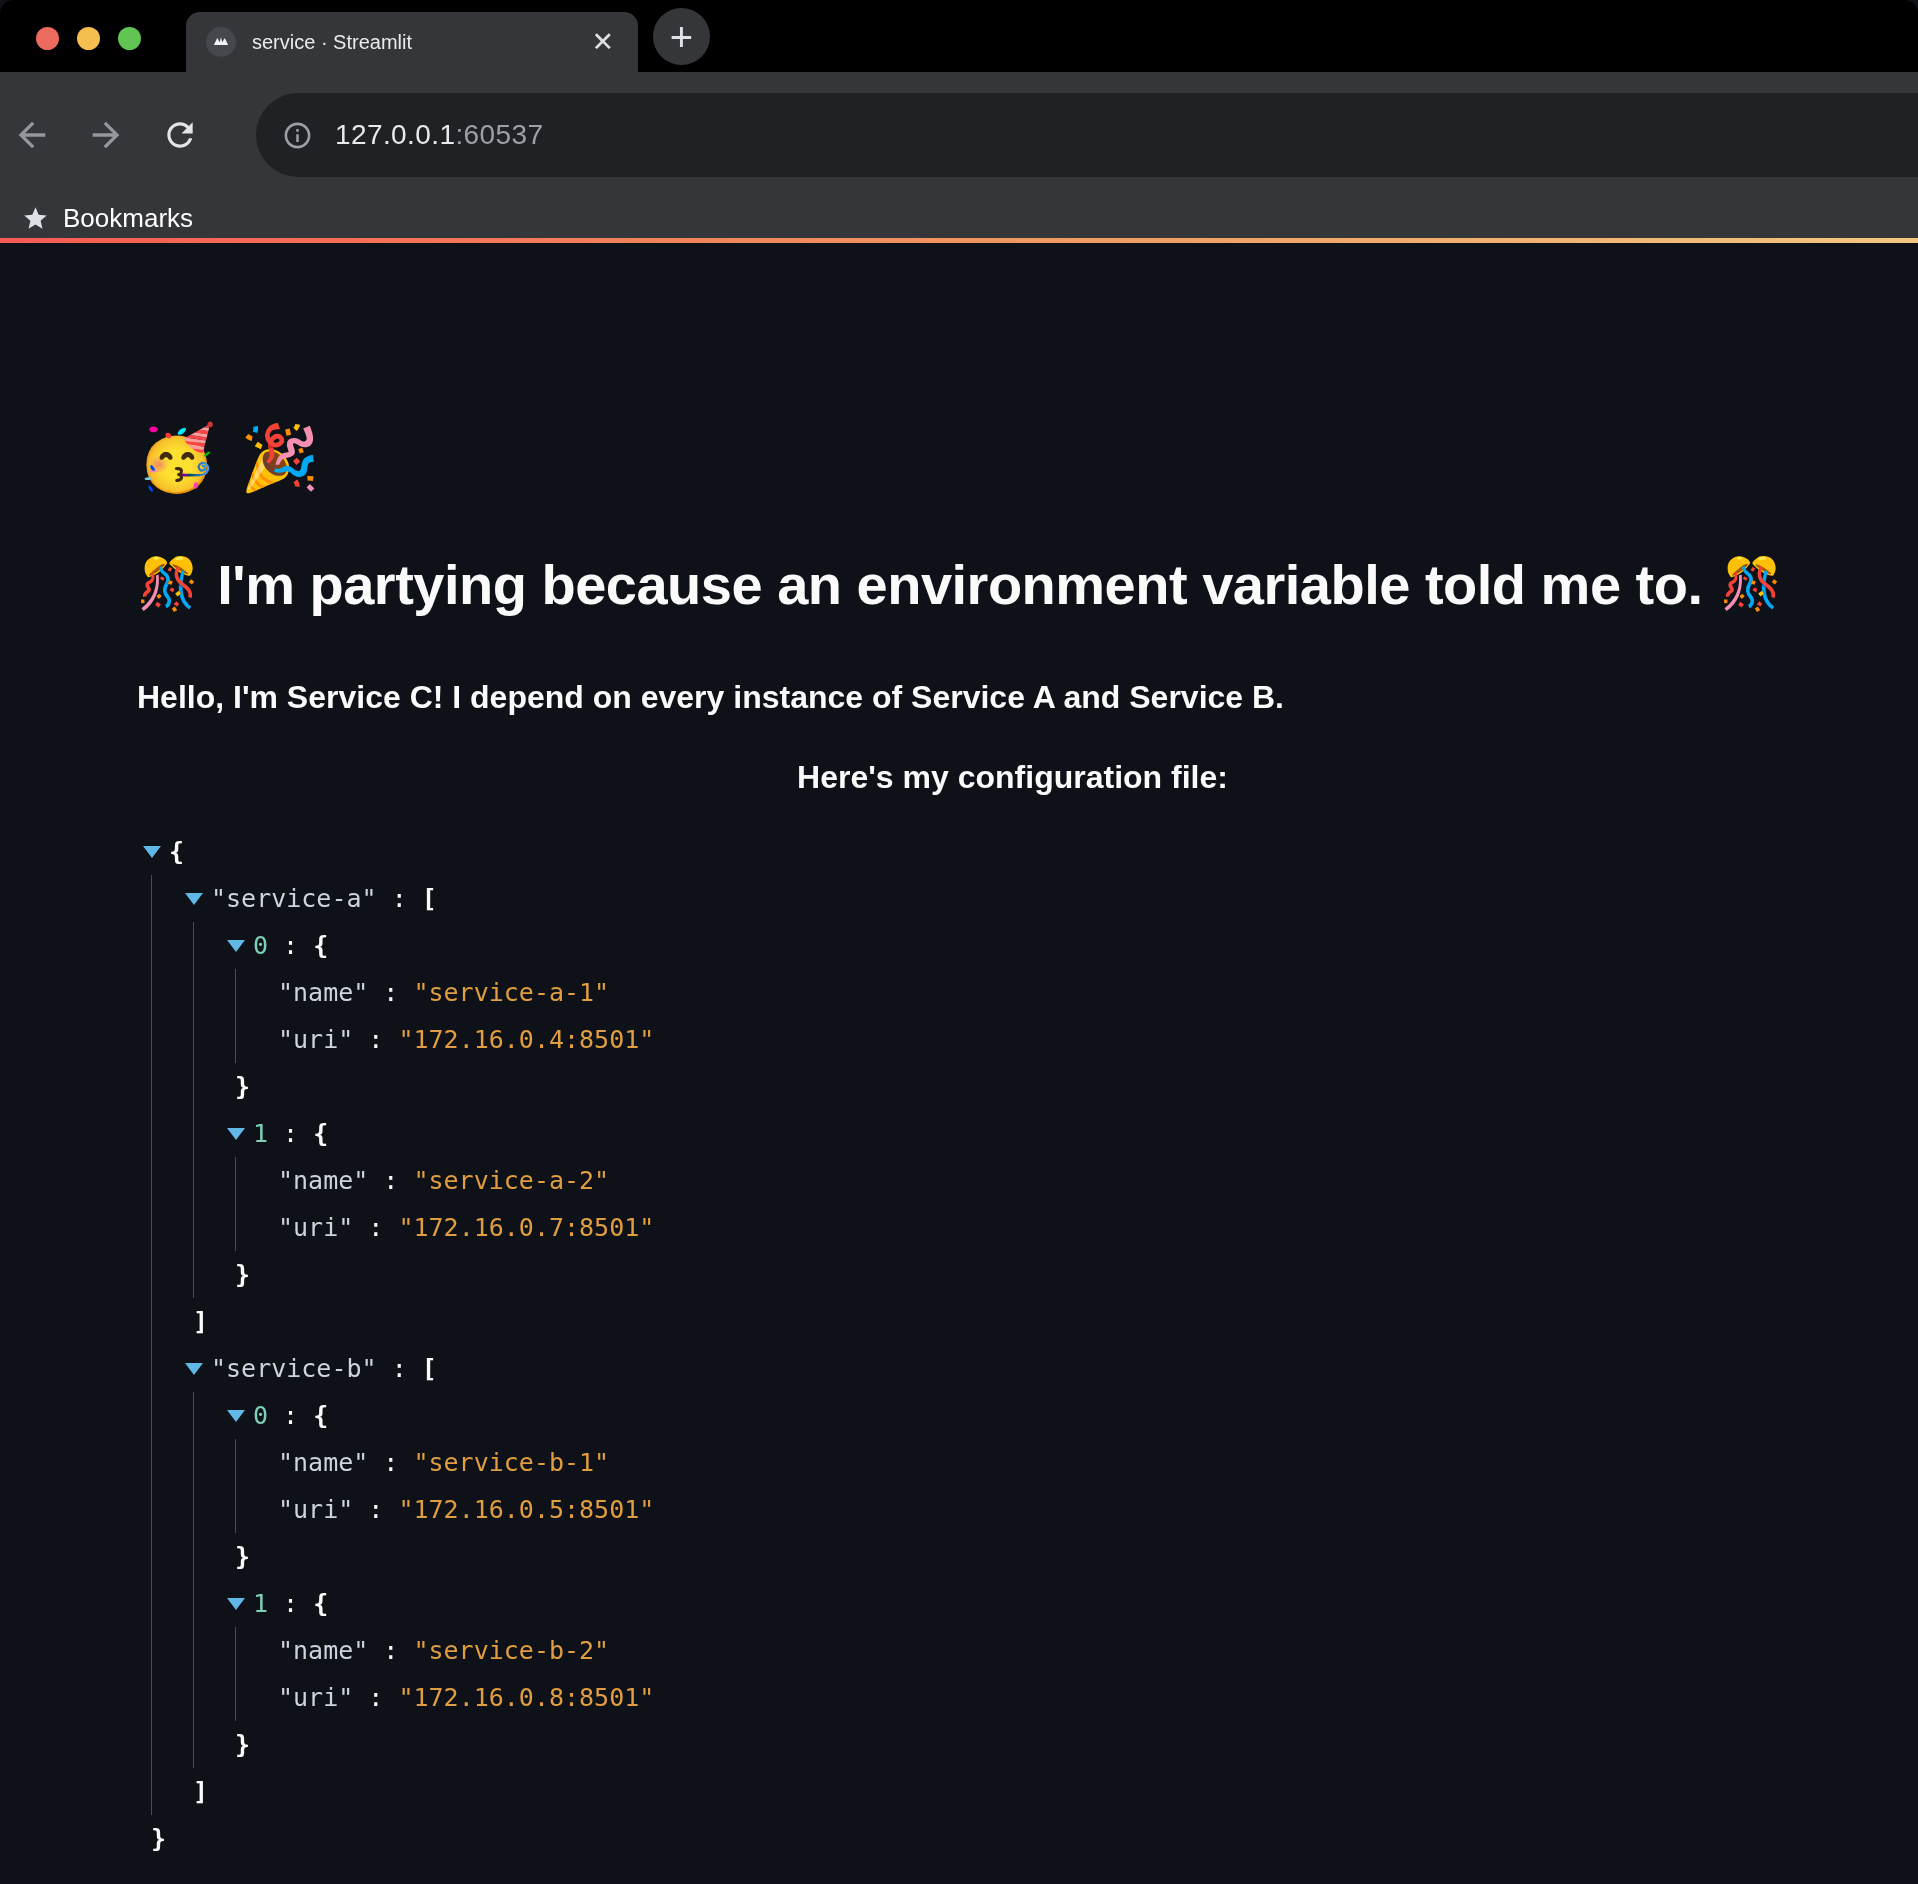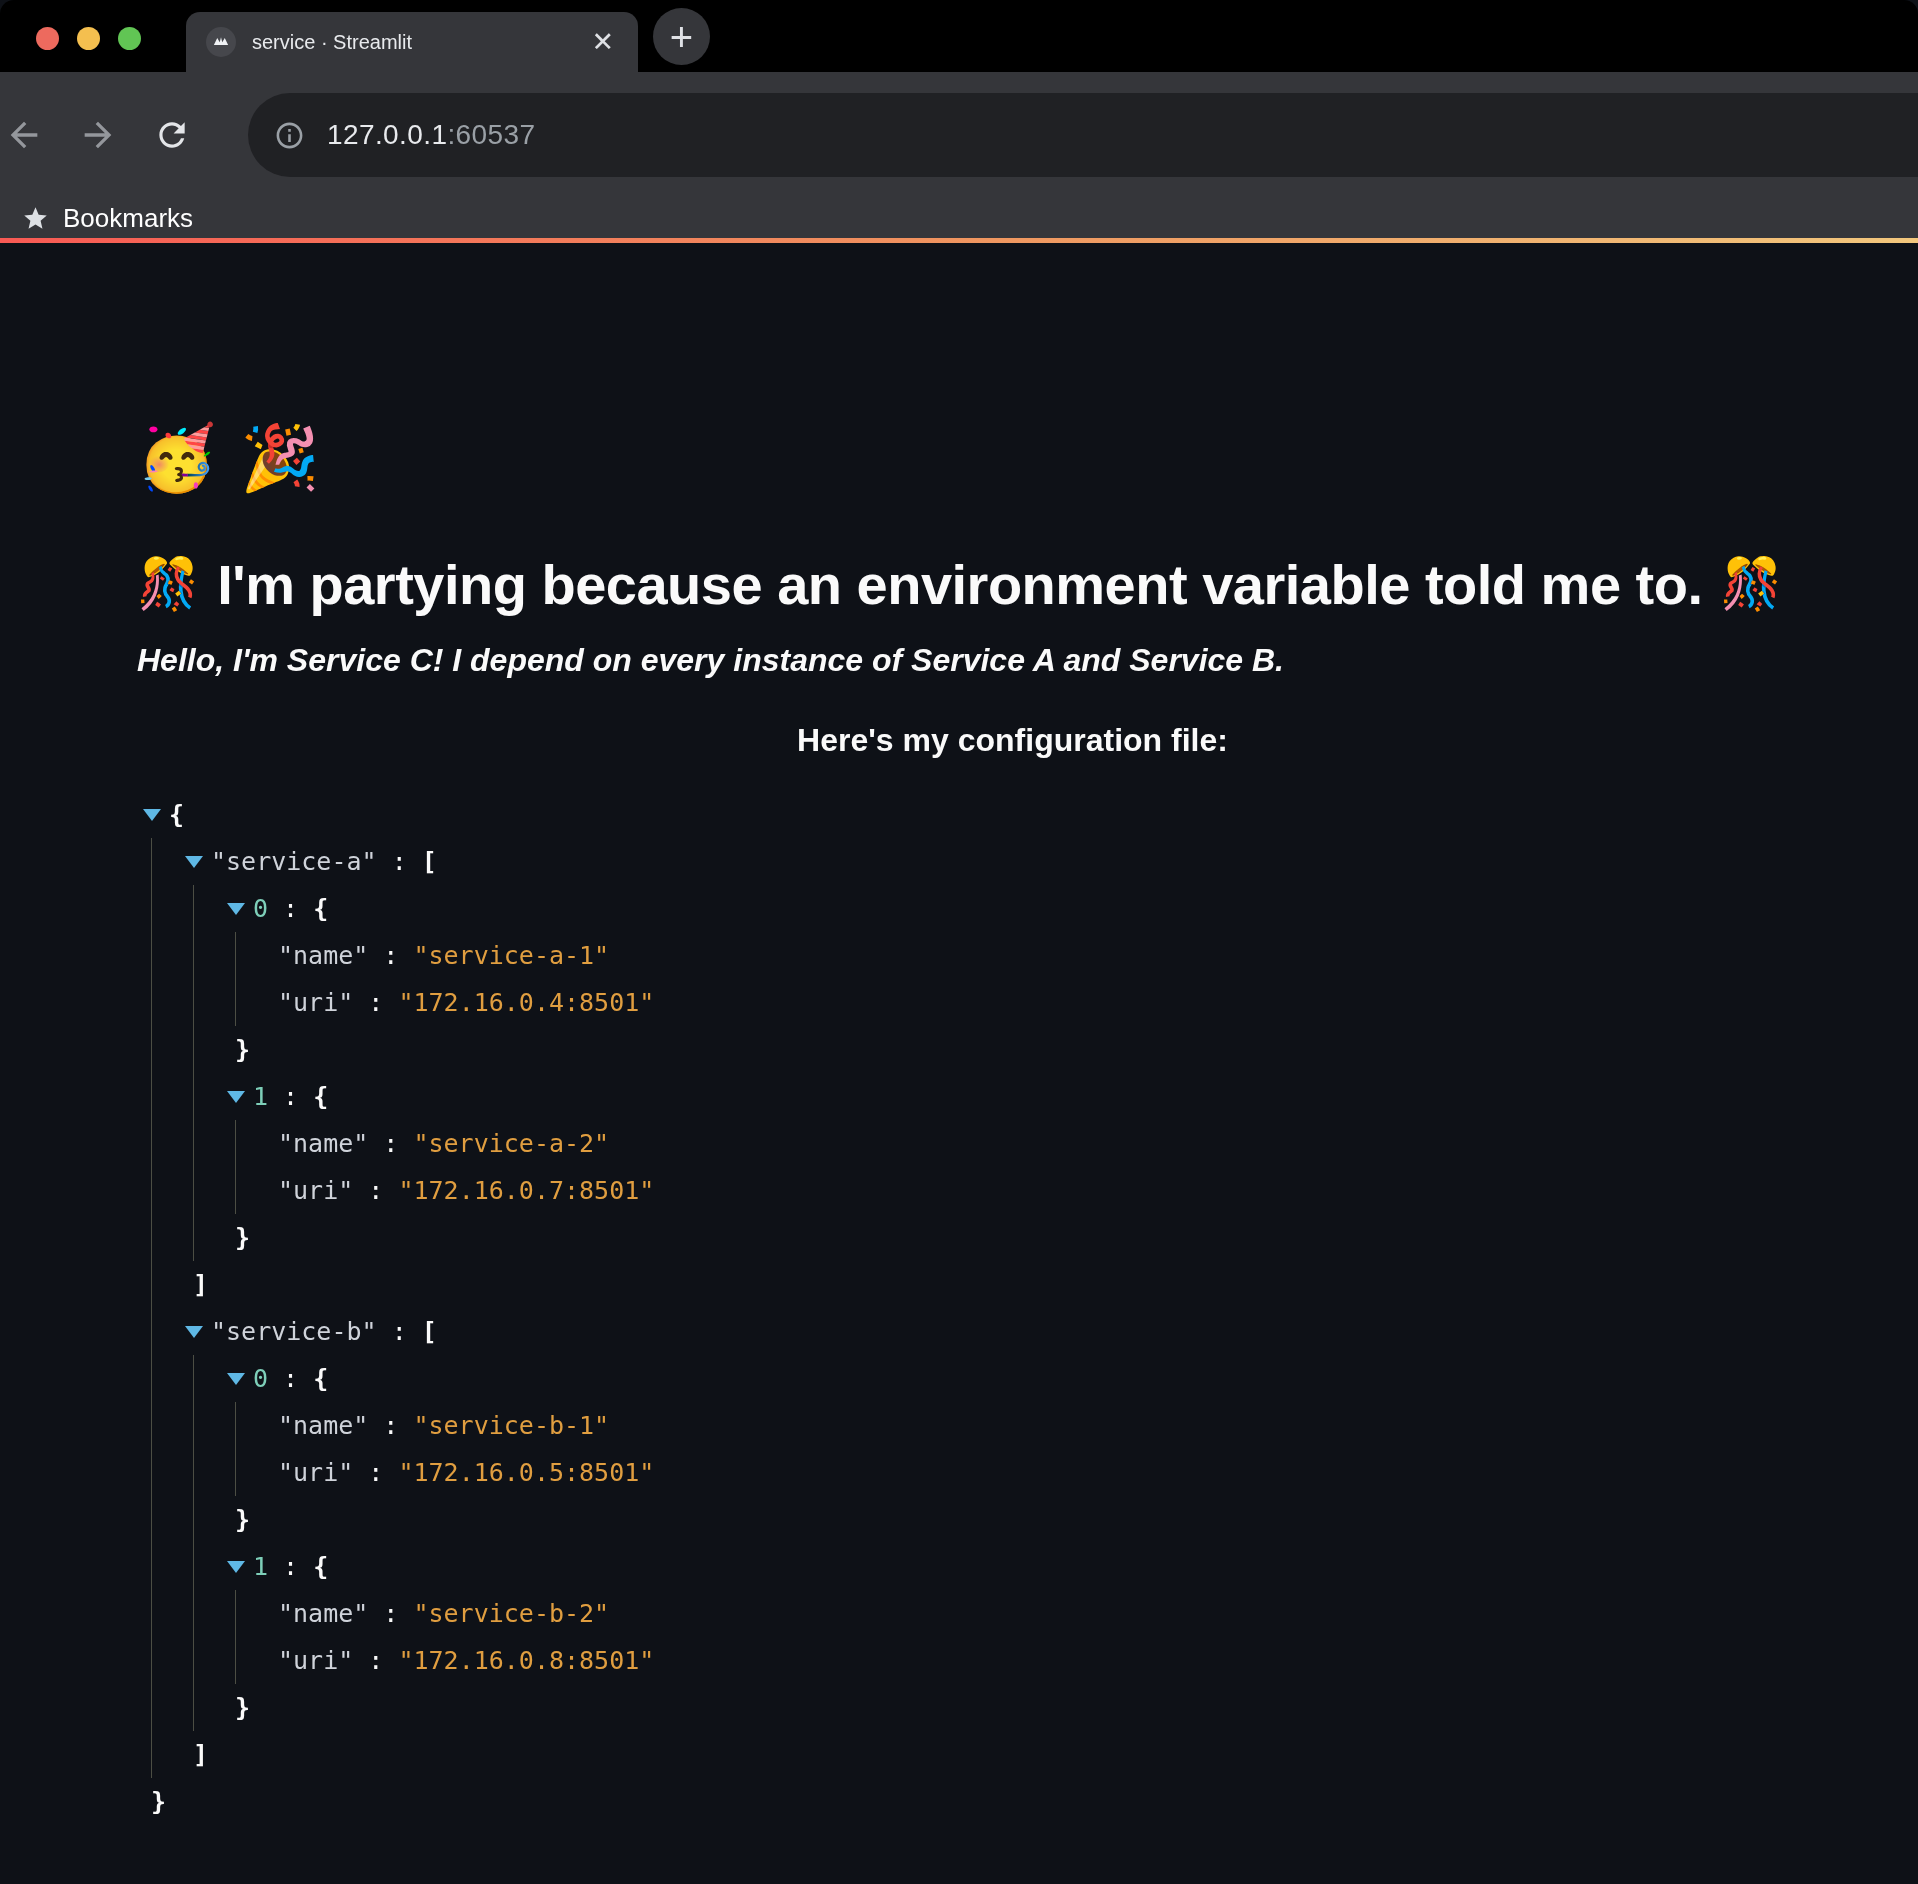--- a/index.html
+++ b/index.html
@@ -26,21 +26,21 @@
     display: flex; align-items: center; justify-content: center; flex: 0 0 auto; }
   .tab-title { color: #e8eaed; font-size: 20px; margin-left: 16px; flex: 1;
     white-space: nowrap; overflow: hidden; }
   .tab-close { color: #dfe1e5; font-size: 27px; line-height: 1; padding: 2px 4px; cursor: default; }
   .newtab {
     position: absolute; left: 653px; top: 8px; width: 57px; height: 57px; border-radius: 50%;
     background: #35363a; color: #dfe1e5; display: flex; align-items: center; justify-content: center;
     font-size: 40px; font-weight: 300; line-height: 1;
   }
   .chrome { background: #35363a; }
-  .toolbar { height: 126px; display: flex; align-items: center; padding-left: 0; justify-content: flex-end; }
+  .toolbar { height: 126px; display: flex; align-items: center; padding-left: 8px; justify-content: flex-end; }
   .nav-btn { width: 48px; height: 48px; display: flex; align-items: center; justify-content: center;
     border-radius: 50%; margin-right: 26px; flex: 0 0 auto; }
   .nav-btn svg { display: block; }
   .omnibox {
     flex: 1; height: 84px; margin-left: 26px; background: #202124;
     border-radius: 42px 0 0 42px; display: flex; align-items: center; padding-left: 26px;
   }
   .url-text { font-size: 28px; margin-left: 22px; letter-spacing: 0.4px; white-space: nowrap; }
   .url-host { color: #e8eaed; }
   .url-port { color: #9aa0a6; }
@@ -51,21 +51,21 @@
 
   
   .main { padding: 177px 30px 0 137px; color: #fafafa; }
   .h1-row { display: flex; align-items: center; gap: 24px;
     font-size: 72px; font-weight: 700; letter-spacing: -1.5px; line-height: 1.2; }
   .h1-row .emoji { font-size: 64px; letter-spacing: 0; }
   .h2-row { display: flex; align-items: center; gap: 18px; margin-top: 54px;
     font-size: 56px; font-weight: 700; letter-spacing: -0.5px; line-height: 1.2; }
   .h2-row .emoji { font-size: 50px; letter-spacing: 0; }
   .para { font-size: 32px; font-weight: 700; line-height: 1.1; }
-  .para.p1 { margin-top: 25px; font-style: italic; }
+  .para.p1 { margin-top: 62px; }
   .para.p2 { margin-top: 45px; text-align: center; }
 
   
   .json-tree { margin: 33px 0 0 6px; font-family: "DejaVu Sans Mono", "Liberation Mono", monospace;
     font-size: 25px; color: #d3d6dc; }
   .jrow { height: 47px; display: flex; align-items: center; }
   .jrow span { white-space: pre; }
   .jarrow { width: 26px; flex: 0 0 auto; display: flex; align-items: center; }
   .jarrow i { display: block; width: 0; height: 0;
     border-left: 9px solid transparent; border-right: 9px solid transparent;

